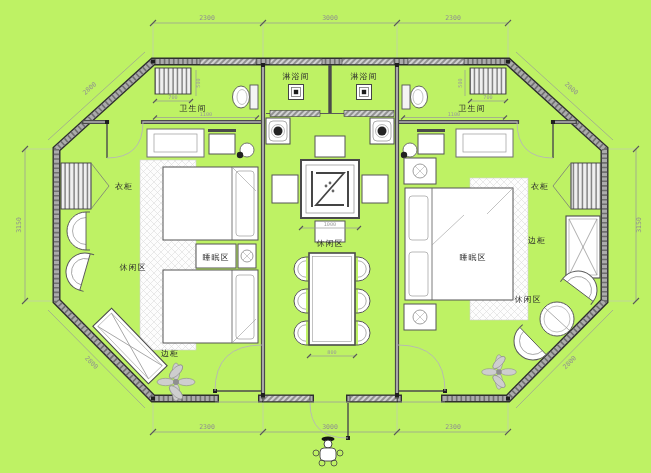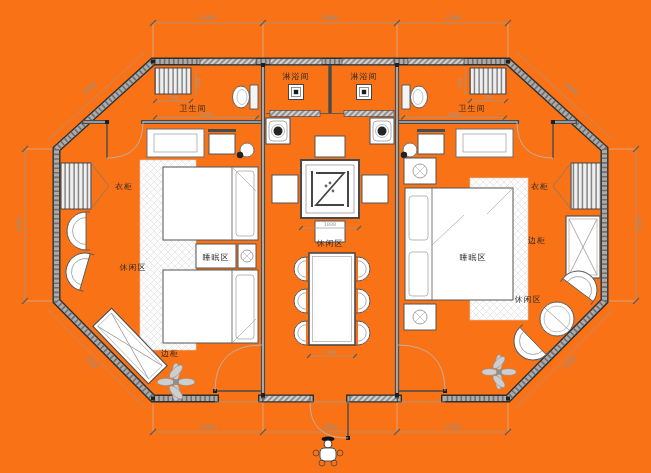--- a/index.html
+++ b/index.html
@@ -1,16 +1,16 @@
 <!DOCTYPE html>
 <html><head>
 <meta charset="utf-8">
 <style>
   html,body{margin:0;padding:0;background:#ffffff;}
-  .stage{position:relative;width:651px;height:473px;background:#f97316;overflow:hidden;
+  .stage{position:relative;width:651px;height:473px;background:#bef264;overflow:hidden;
          font-family:"Liberation Sans",sans-serif;}
   svg{display:block;}
   .room-label{font-family:"Liberation Sans",sans-serif;font-size:8px;fill:#2b2b2b;
               text-anchor:middle;letter-spacing:1px;}
   .dim{font-family:"DejaVu Sans Mono",monospace;font-size:6.5px;fill:#8f8f8f;text-anchor:middle;}
   .dim-s{font-family:"DejaVu Sans Mono",monospace;font-size:5.2px;fill:#9a9a9a;text-anchor:middle;}
   .wall-under{stroke:#2f2f2f;stroke-width:8;fill:none;stroke-linecap:square;}
   .wall-core{stroke:#ababab;stroke-width:5.2;fill:none;stroke-linecap:square;}
   .wall-hatch{stroke:#6f6f6f;stroke-width:5.2;fill:none;stroke-linecap:butt;stroke-dasharray:1.6 3;}
   .iwall{stroke:#4a4a4a;stroke-width:4.2;fill:none;stroke-linecap:square;}

